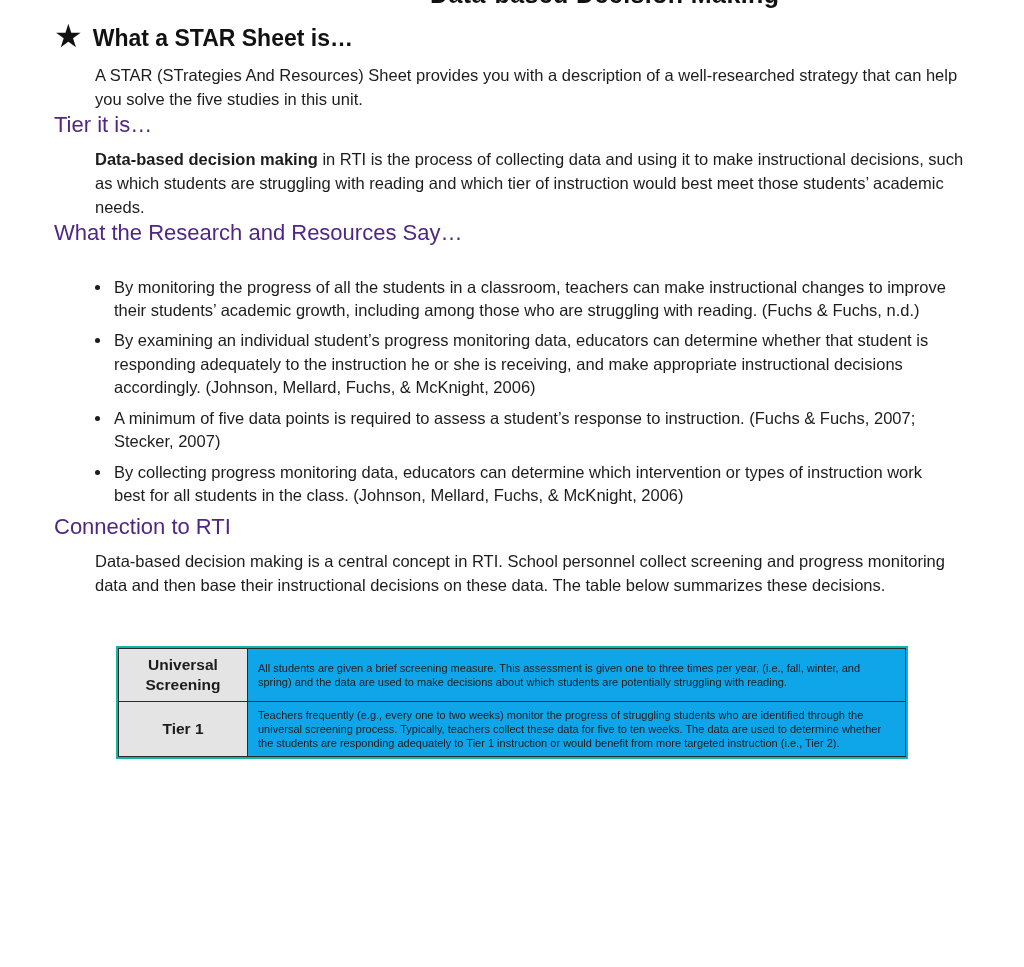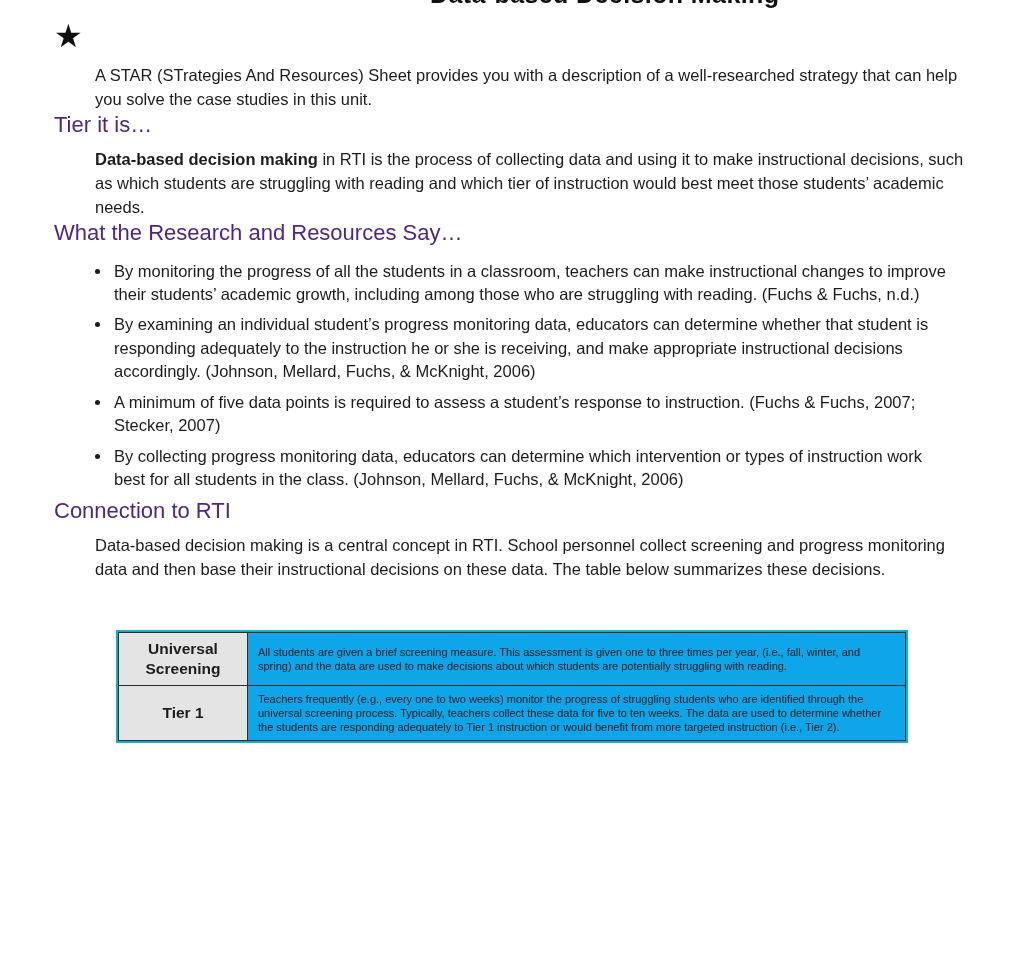--- a/index.html
+++ b/index.html
@@ -69,21 +69,21 @@
     color: #4f2683;
     font-size: 22px;
     font-weight: 500;
     margin: 0;
     padding: 0;
   }
   .gap-lg { margin-top: 42px; }
   .gap-md { margin-top: 30px; }
 
   ul.bullets {
-    margin: 14px 0 0 22px;
+    margin: 30px 0 0 22px;
     padding-left: 36px;
     max-width: 845px;
     list-style: disc;
   }
   ul.bullets li {
     font-size: 16.5px;
     line-height: 1.42;
     margin-bottom: 7px;
     padding-left: 2px;
   }
@@ -119,22 +119,23 @@
 <body>
 
 <div class="clip-title">
   <span class="frag">Data-based Decision Making</span>
 </div>
 
 <div class="content">
 
   <div class="star-row">
     <span class="star-glyph">★</span>
+    <span class="star-heading">What a STAR Sheet is…</span>
   </div>
-  <p class="body">A STAR (STrategies And Resources) Sheet provides you with a description of a well-researched strategy that can help you solve the case studies in this unit.</p>
+  <p class="body">A STAR (STrategies And Resources) Sheet provides you with a description of a well-researched strategy that can help you solve the five studies in this unit.</p>
 
   <h2 class="purple gap-lg">Tier it is…</h2>
   <p class="body wide"><strong>Data-based decision making</strong><span> in RTI is the process of collecting data and using it to make instructional decisions, such as which students are struggling with reading and which tier of instruction would best meet those students’ academic needs.</span></p>
 
   <h2 class="purple gap-lg">What the Research and Resources Say…</h2>
   <ul class="bullets">
     <li>By monitoring the progress of all the students in a classroom, teachers can make instructional changes to improve their students’ academic growth, including among those who are struggling with reading. (Fuchs &amp; Fuchs, n.d.)</li>
     <li>By examining an individual student’s progress monitoring data, educators can determine whether that student is responding adequately to the instruction he or she is receiving, and make appropriate instructional decisions accordingly. (Johnson, Mellard, Fuchs, &amp; McKnight, 2006)</li>
     <li>A minimum of five data points is required to assess a student’s response to instruction. (Fuchs &amp; Fuchs, 2007; Stecker, 2007)</li>
     <li>By collecting progress monitoring data, educators can determine which intervention or types of instruction work best for all students in the class. (Johnson, Mellard, Fuchs, &amp; McKnight, 2006)</li>

